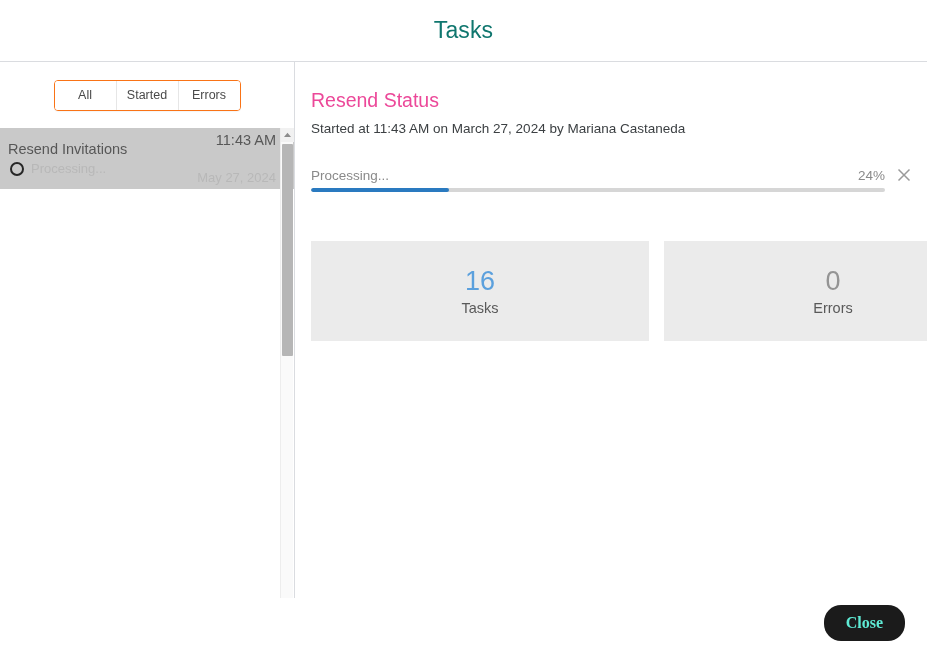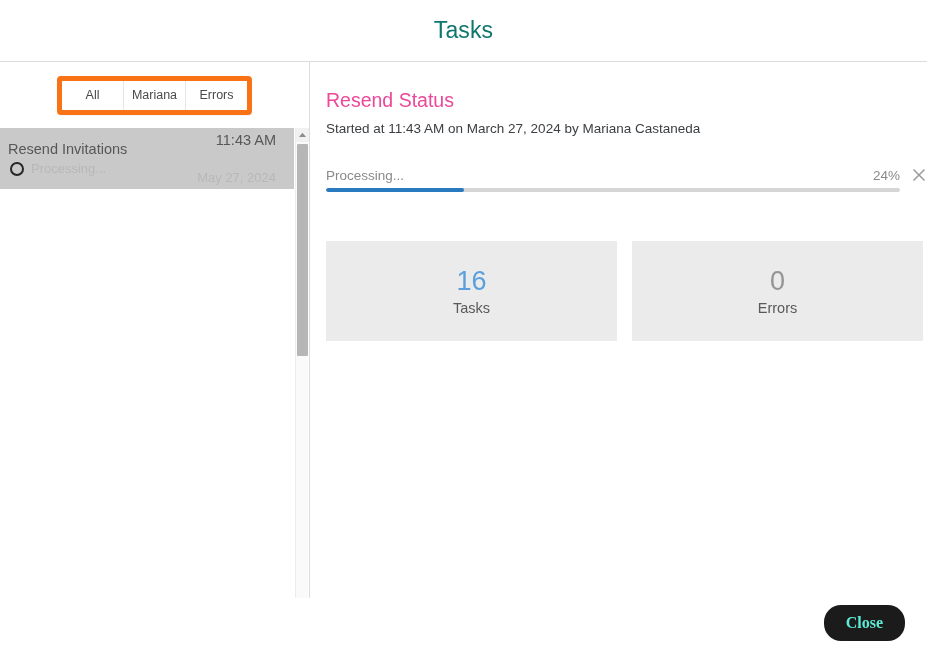--- a/index.html
+++ b/index.html
@@ -54,21 +54,21 @@
 
   .filter-row {
     height: 66px;
     display: flex;
     align-items: center;
     justify-content: center;
     flex: 0 0 auto;
   }
   .segmented {
     display: inline-flex;
-    border: 5px solid #f97316;
+    border: 1px solid #f97316;
     border-radius: 4px;
     overflow: hidden;
     background: #ffffff;
     box-shadow: 0 1px 1px rgba(0,0,0,0.04);
   }
   .segmented .seg {
     font-size: 12.5px;
     color: #4a4a4a;
     padding: 7px 0;
     width: 61px;
@@ -232,21 +232,21 @@
     cursor: pointer;
   }
   .dismiss-icon svg { display: block; }
 
   .stats {
     display: flex;
     gap: 15px;
     margin-top: 49px;
   }
   .stat-card {
-    width: 291px;
+    width: 338px;
     height: 100px;
     background: #ebebeb;
     display: flex;
     flex-direction: column;
     align-items: center;
     justify-content: center;
     gap: 2px;
   }
   .stat-number {
     font-size: 27px;
@@ -290,21 +290,21 @@
   <div class="titlebar-text">Tasks</div>
 </div>
 
 <div class="content">
 
   <div class="sidebar">
 
     <div class="filter-row">
       <div class="segmented">
         <div class="seg">All</div>
-        <div class="seg">Mariana</div>
+        <div class="seg">Started</div>
         <div class="seg">Errors</div>
       </div>
     </div>
 
     <div class="task-list">
 
       <div class="task-item selected">
         <div class="task-item-left">
           <div class="task-title">Resend Invitations</div>
           <div class="task-sub">

